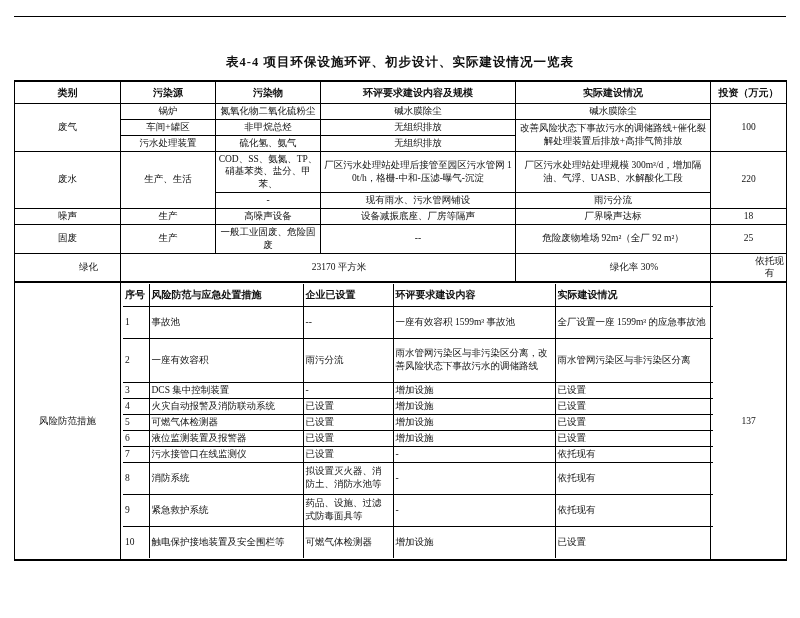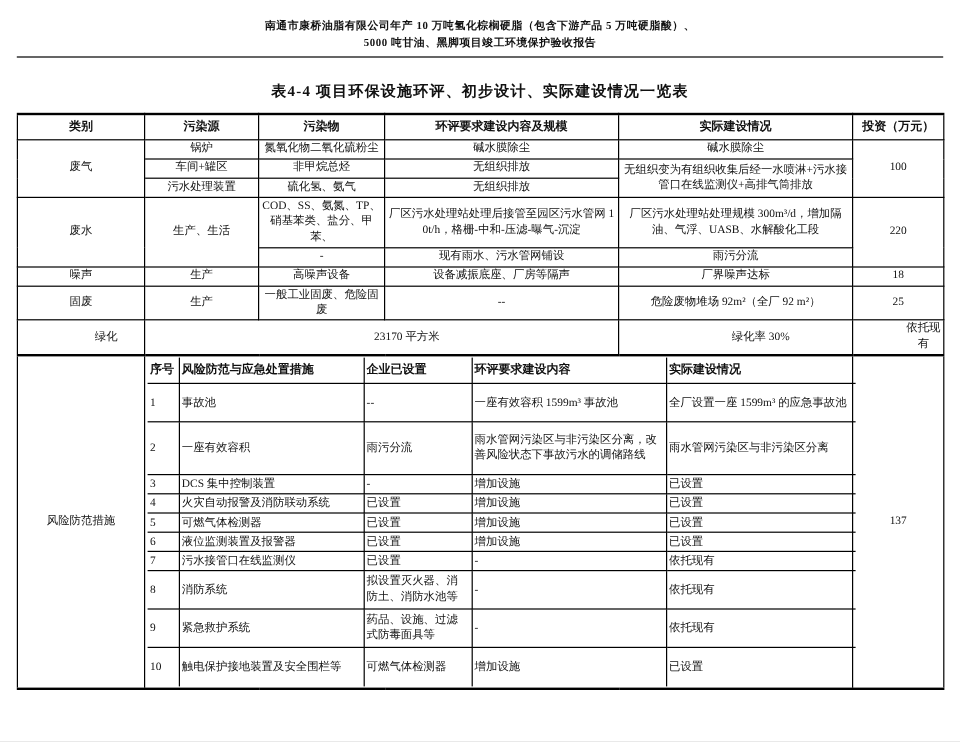--- a/index.html
+++ b/index.html
@@ -4,45 +4,41 @@
 <style>
   html,body{margin:0;padding:0;background:#e8e8e8;}
   .page{
     width:800px;height:618px;background:#ffffff;box-sizing:border-box;
     padding:12px 14px;position:relative;margin:0 auto;
     font-family:"Liberation Serif","DejaVu Serif",serif;color:#111;
     outline:1px solid #c9c9c9;
   }
   .doc-header{text-align:center;font-size:9px;font-weight:bold;line-height:1.6;letter-spacing:.5px;margin-top:2px;}
   .header-rule{border-bottom:1.5px solid #000;margin-top:4px;}
-  .table-title{text-align:center;font-weight:bold;font-size:12.5px;margin:20px 0 9px 0;letter-spacing:1px;}
+  .table-title{text-align:center;font-weight:bold;font-size:12.5px;margin:37px 0 9px 0;letter-spacing:1px;}
   table.main{width:772px;border-collapse:collapse;table-layout:fixed;border-top:2px solid #000;border-bottom:2px solid #000;}
   table.main td{border:1px solid #000;text-align:center;vertical-align:middle;font-size:9.5px;line-height:1.35;padding:1px 2px;word-break:break-all;}
   tr.hdr td{font-weight:bold;font-size:10px;}
   tr.r16{height:16px;}
   tr.r18{height:22px;}
   tr.r30{height:30px;}
   tr.green-row td{border-bottom:2px solid #000;padding-left:44px;}
   td.nest{padding:0;}
   table.risk{width:100%;border-collapse:collapse;table-layout:fixed;border-style:hidden;}
   table.risk td{border:1px solid #000;text-align:left;vertical-align:middle;font-size:9.5px;line-height:1.35;padding:1px 2px;word-break:break-all;}
   table.risk tr.hdr td{font-weight:bold;font-size:10px;}
   tr.r32{height:32px;}
   tr.r44{height:44px;}
   .page-number{text-align:center;font-size:10px;margin-top:30px;}
 </style>
 </head>
 <body>
 
 <div class="page">
 
-  <div class="doc-header">
-    <div>南通市康桥油脂有限公司年产 10 万吨氢化棕榈硬脂（包含下游产品 5 万吨硬脂酸）、</div>
-    <div>5000 吨甘油、黑脚项目竣工环境保护验收报告</div>
-  </div>
   <div class="header-rule"></div>
 
   <div class="table-title">表4-4  项目环保设施环评、初步设计、实际建设情况一览表</div>
 
   <table class="main">
     <colgroup>
       <col style="width:106px">
         <col style="width:95px">
         <col style="width:105px">
       <col style="width:195px">
@@ -65,21 +61,21 @@
       <td>锅炉</td>
       <td>氮氧化物二氧化硫粉尘</td>
       <td>碱水膜除尘</td>
       <td>碱水膜除尘</td>
       <td rowspan="3">100</td>
     </tr>
     <tr class="r16">
       <td>车间+罐区</td>
       <td>非甲烷总烃</td>
       <td>无组织排放</td>
-      <td rowspan="2">无组织变为有组织收集后经一水喷淋+污水接管口在线监测仪+高排气筒排放</td>
+      <td rowspan="2">改善风险状态下事故污水的调储路线+催化裂解处理装置后排放+高排气筒排放</td>
     </tr>
     <tr class="r16">
       <td>污水处理装置</td>
       <td>硫化氢、氨气</td>
       <td>无组织排放</td>
     </tr>
 
     <tr class="r30">
       <td rowspan="2">废水</td>
       <td rowspan="2">生产、生活</td>

